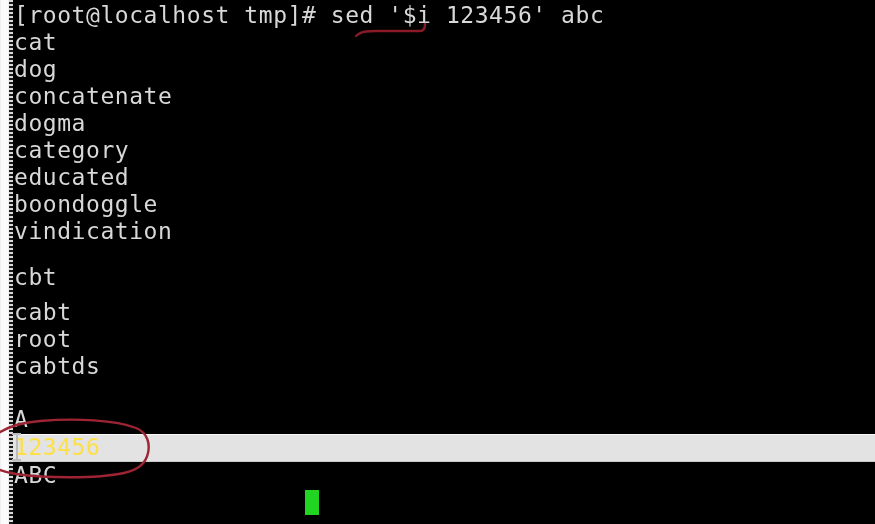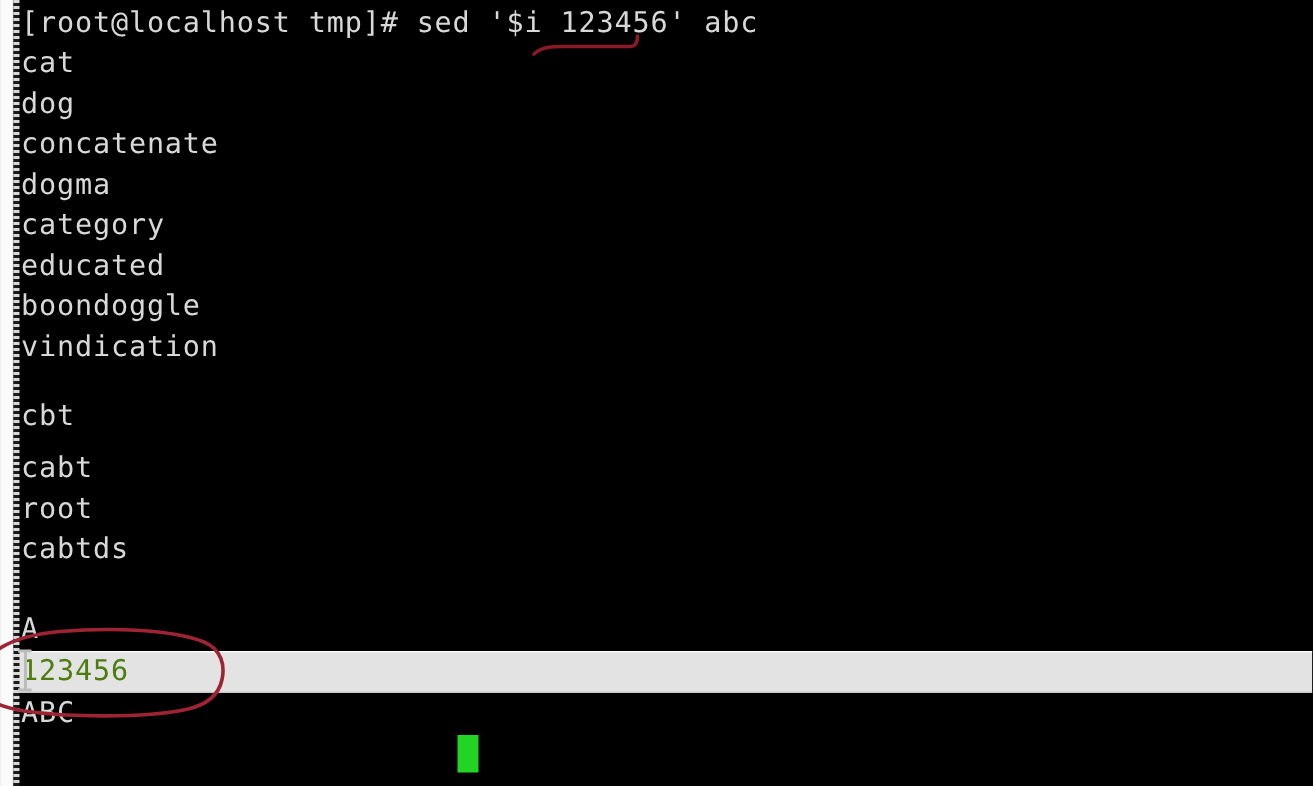--- a/index.html
+++ b/index.html
@@ -57,40 +57,40 @@
     width: 875px;
     height: 524px;
     z-index: 2;
   }
 
   .line {
     position: absolute;
     left: 14px;
     height: 27px;
     line-height: 27px;
-    font-size: 19px;
+    font-size: 23px;
     letter-spacing: 0.55px;
     color: #d8d8d8;
     white-space: pre;
     z-index: 3;
   }
 
   
   #highlight-band {
     position: absolute;
     left: 0px;
     top: 434px;
     width: 875px;
     height: 28px;
     background: #e3e3e3;
     box-shadow: inset 0 1px 0 #fafafa, inset 0 -1px 0 #c9c9c9;
     z-index: 4;
   }
   .line.selected {
-    color: #4d7c0f;
+    color: #fde047;
     z-index: 5;
   }
 
   
   #ibeam {
     position: absolute;
     left: 12px;
     top: 432px;
     width: 9px;
     height: 30px;

